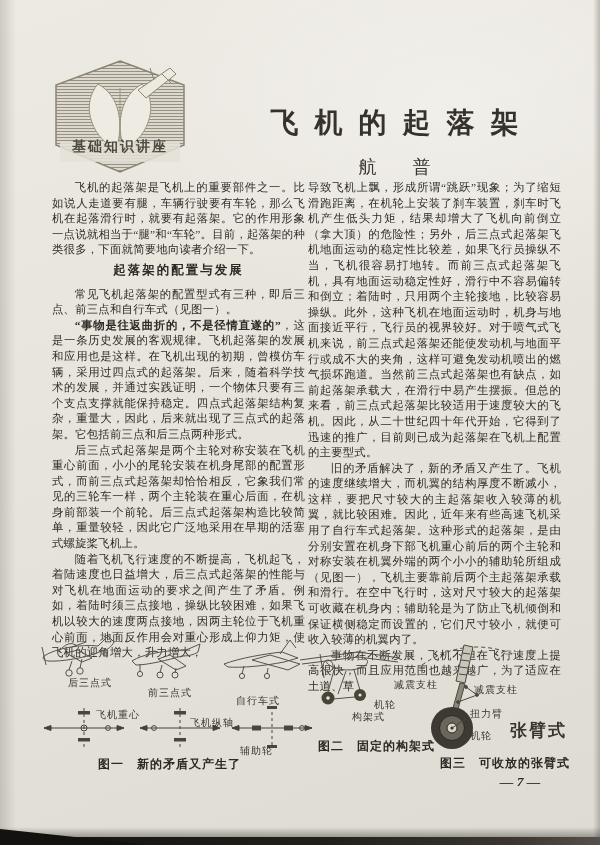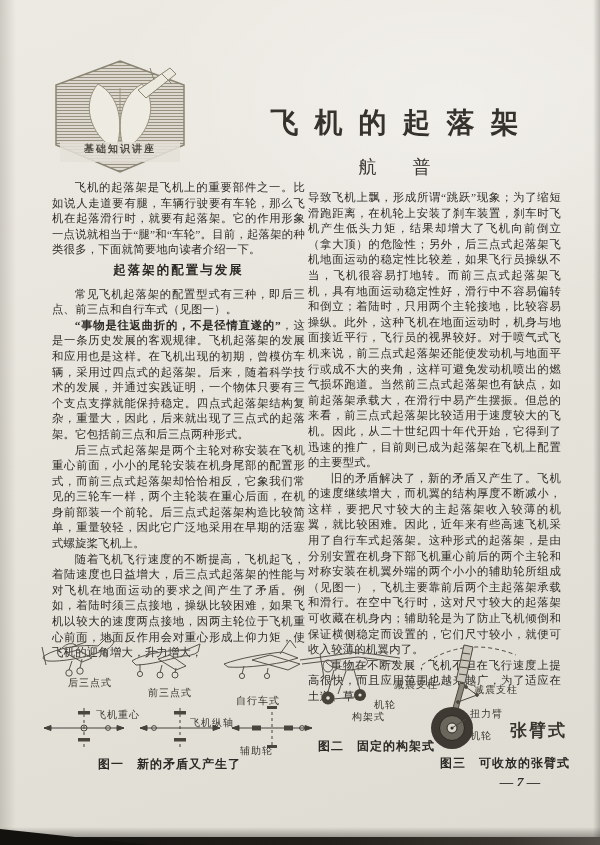--- a/index.html
+++ b/index.html
@@ -20,35 +20,35 @@
   .edge-bottom { position:absolute; left:0; right:0; bottom:0; height:8px;
                  background:linear-gradient(to right,#14120f 0%, #23201b 55%, #3a362f 85%, #55514a 100%); }
   .edge-bottom-fade { position:absolute; left:0; right:0; bottom:8px; height:10px;
                  background:linear-gradient(to top, rgba(30,28,24,0.35), rgba(30,28,24,0)); }
   .corner-wedge{ position:absolute; left:0; bottom:0; width:150px; height:16px; background:#14120f;
                  clip-path:polygon(0 0, 100% 100%, 0 100%); }
 
   
   .badge { position:absolute; left:50px; top:58px; width:140px; height:118px; }
   .badge-text { position:absolute; left:0; bottom:20px; width:100%; text-align:center;
-                font-weight:700; font-size:10px; letter-spacing:2px; color:#4e4a42;
+                font-weight:700; font-size:14px; letter-spacing:2px; color:#4e4a42;
                 font-family:"Liberation Sans","DejaVu Sans",sans-serif; }
 
   
   .title-block { position:absolute; left:222px; top:104px; width:345px; text-align:center; }
   .title  { font-size:28px; font-weight:700; letter-spacing:16px; margin-right:-16px; color:#35322c; }
   .author { margin-top:13px; font-size:18px; letter-spacing:9px; margin-right:-9px; color:#3c3933; }
 
   
   .col { position:absolute; top:180px; width:253px; font-size:11.4px; line-height:15.6px;
          text-align:justify; text-justify:inter-ideograph; letter-spacing:0.2px; }
   .col-left  { left:52px; }
   .col-right { left:308px; }
   .col p { margin:0; text-indent:2em; }
-  .col p.no-indent { text-indent:0;margin-top:10px; }
+  .col p.no-indent { text-indent:0; }
   .section-heading { font-size:12.5px; font-weight:700; text-align:center; letter-spacing:2px;
                      margin:5px 0 8px; color:#2b2925; }
   .bold-lead { font-weight:700; }
 
   
   .figure { position:absolute; }
   .fig1 { left:40px;  top:630px; width:274px; height:152px; }
   .fig2 { left:298px; top:648px; width:152px; height:110px; }
   .fig3 { left:420px; top:643px; width:172px; height:142px; }
   .fig-label { position:absolute; font-size:10px; color:#38352e; white-space:nowrap;

